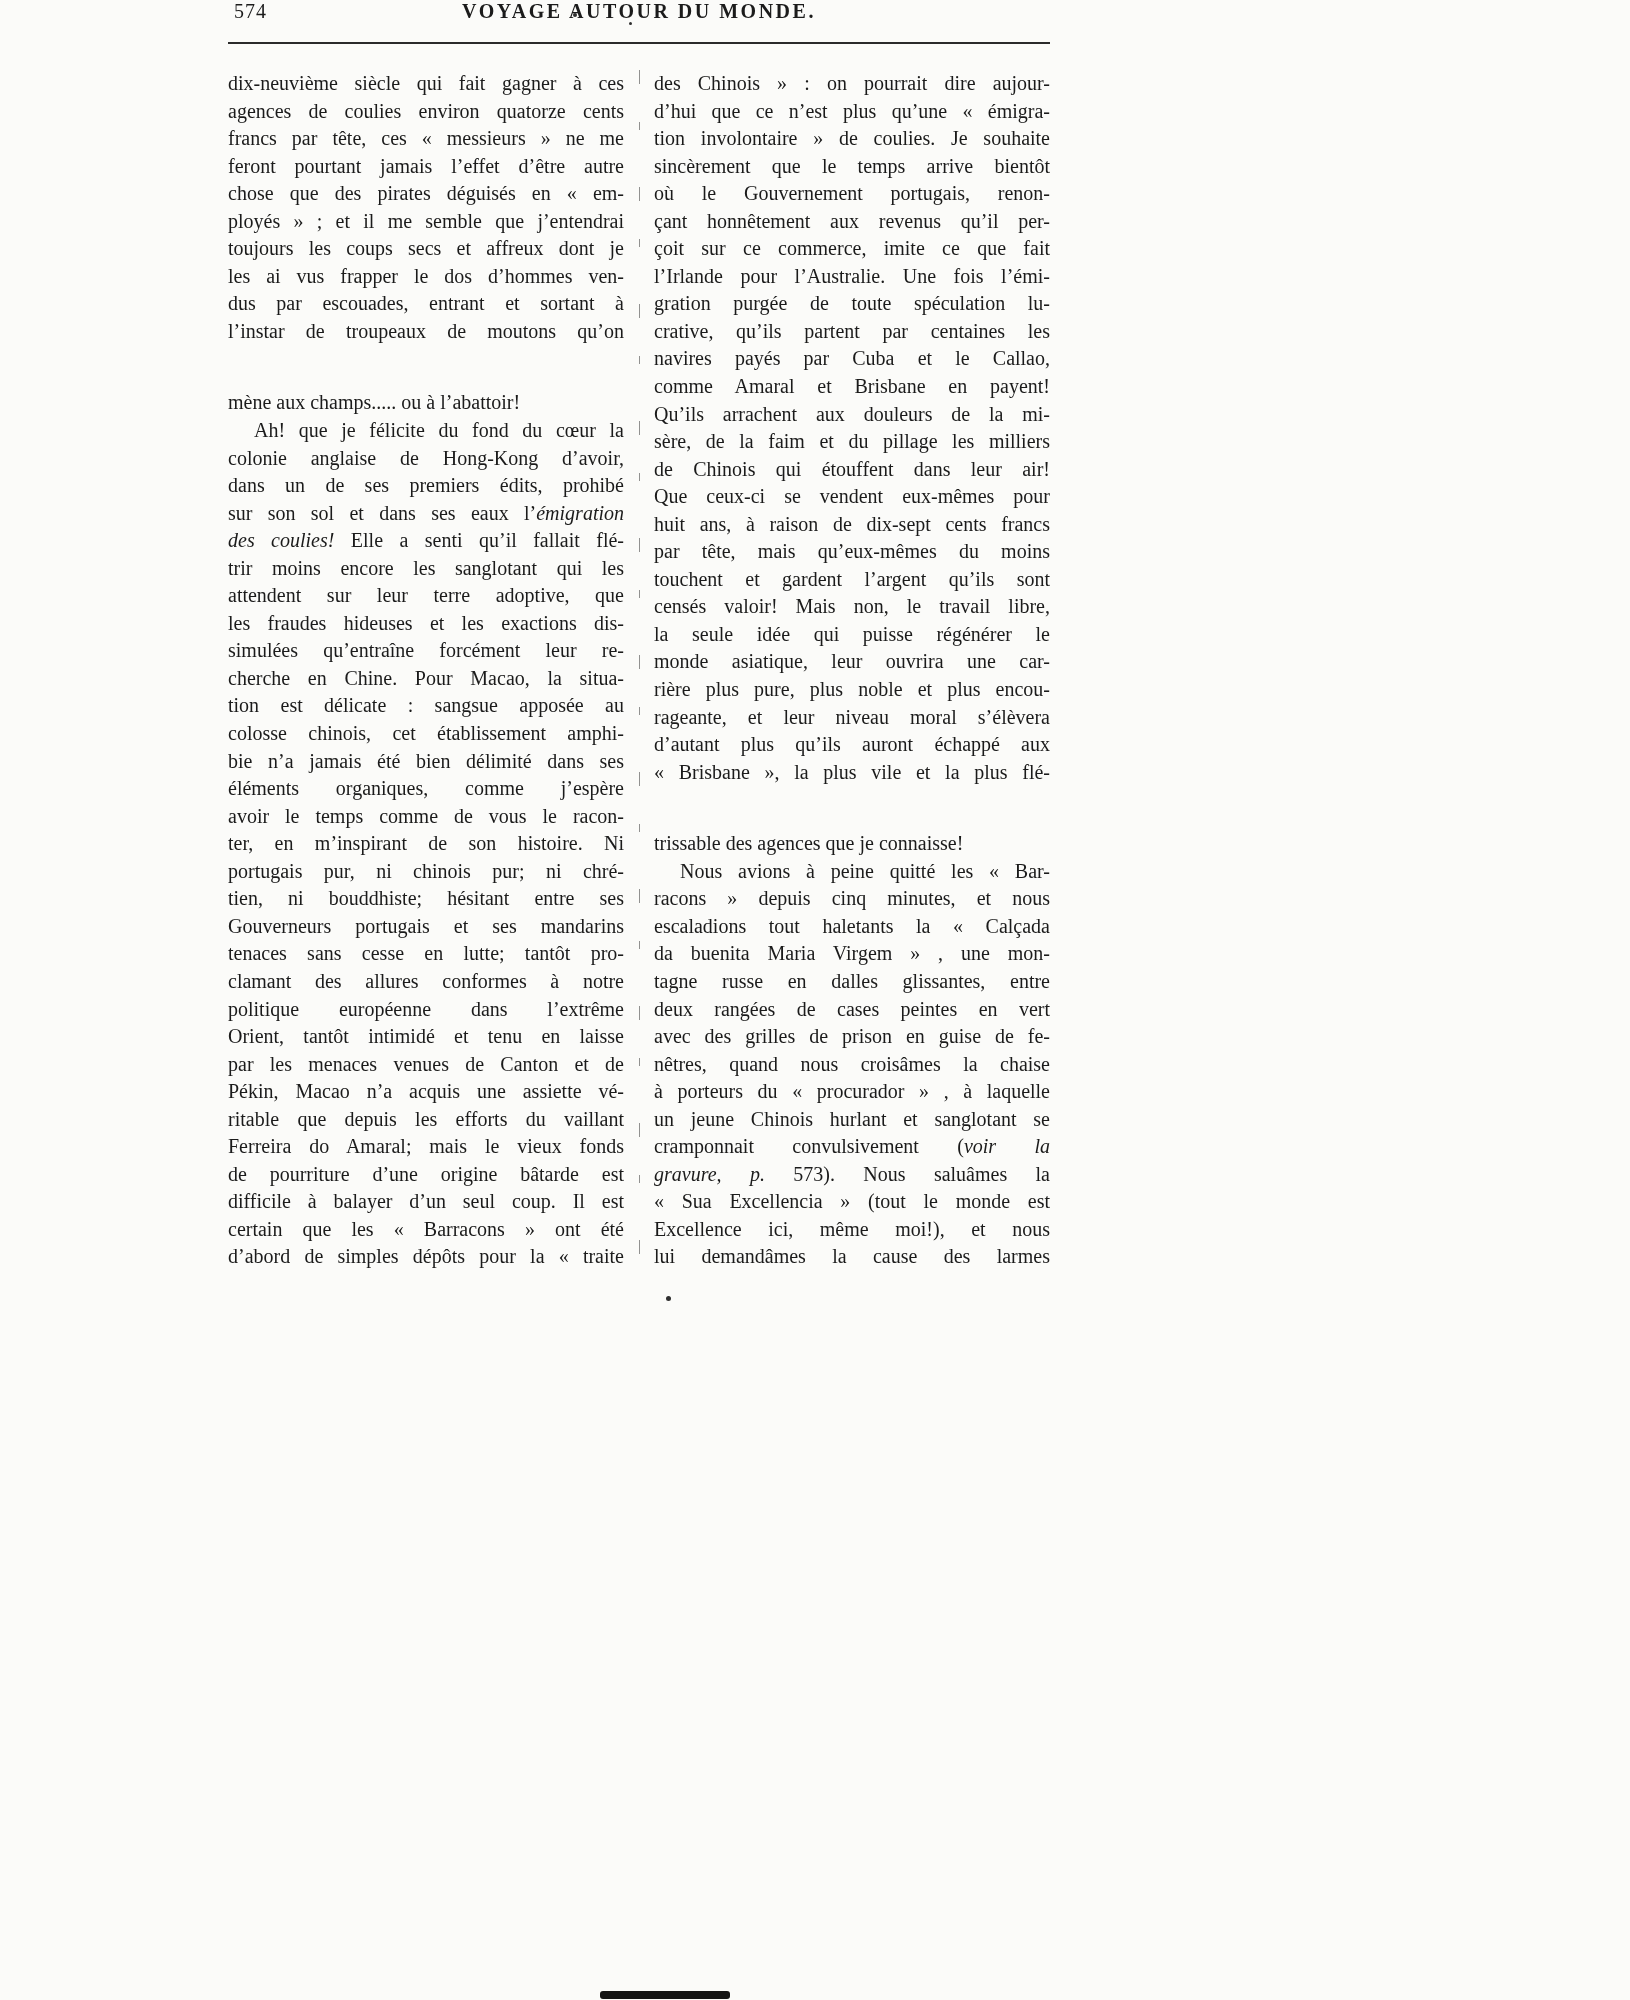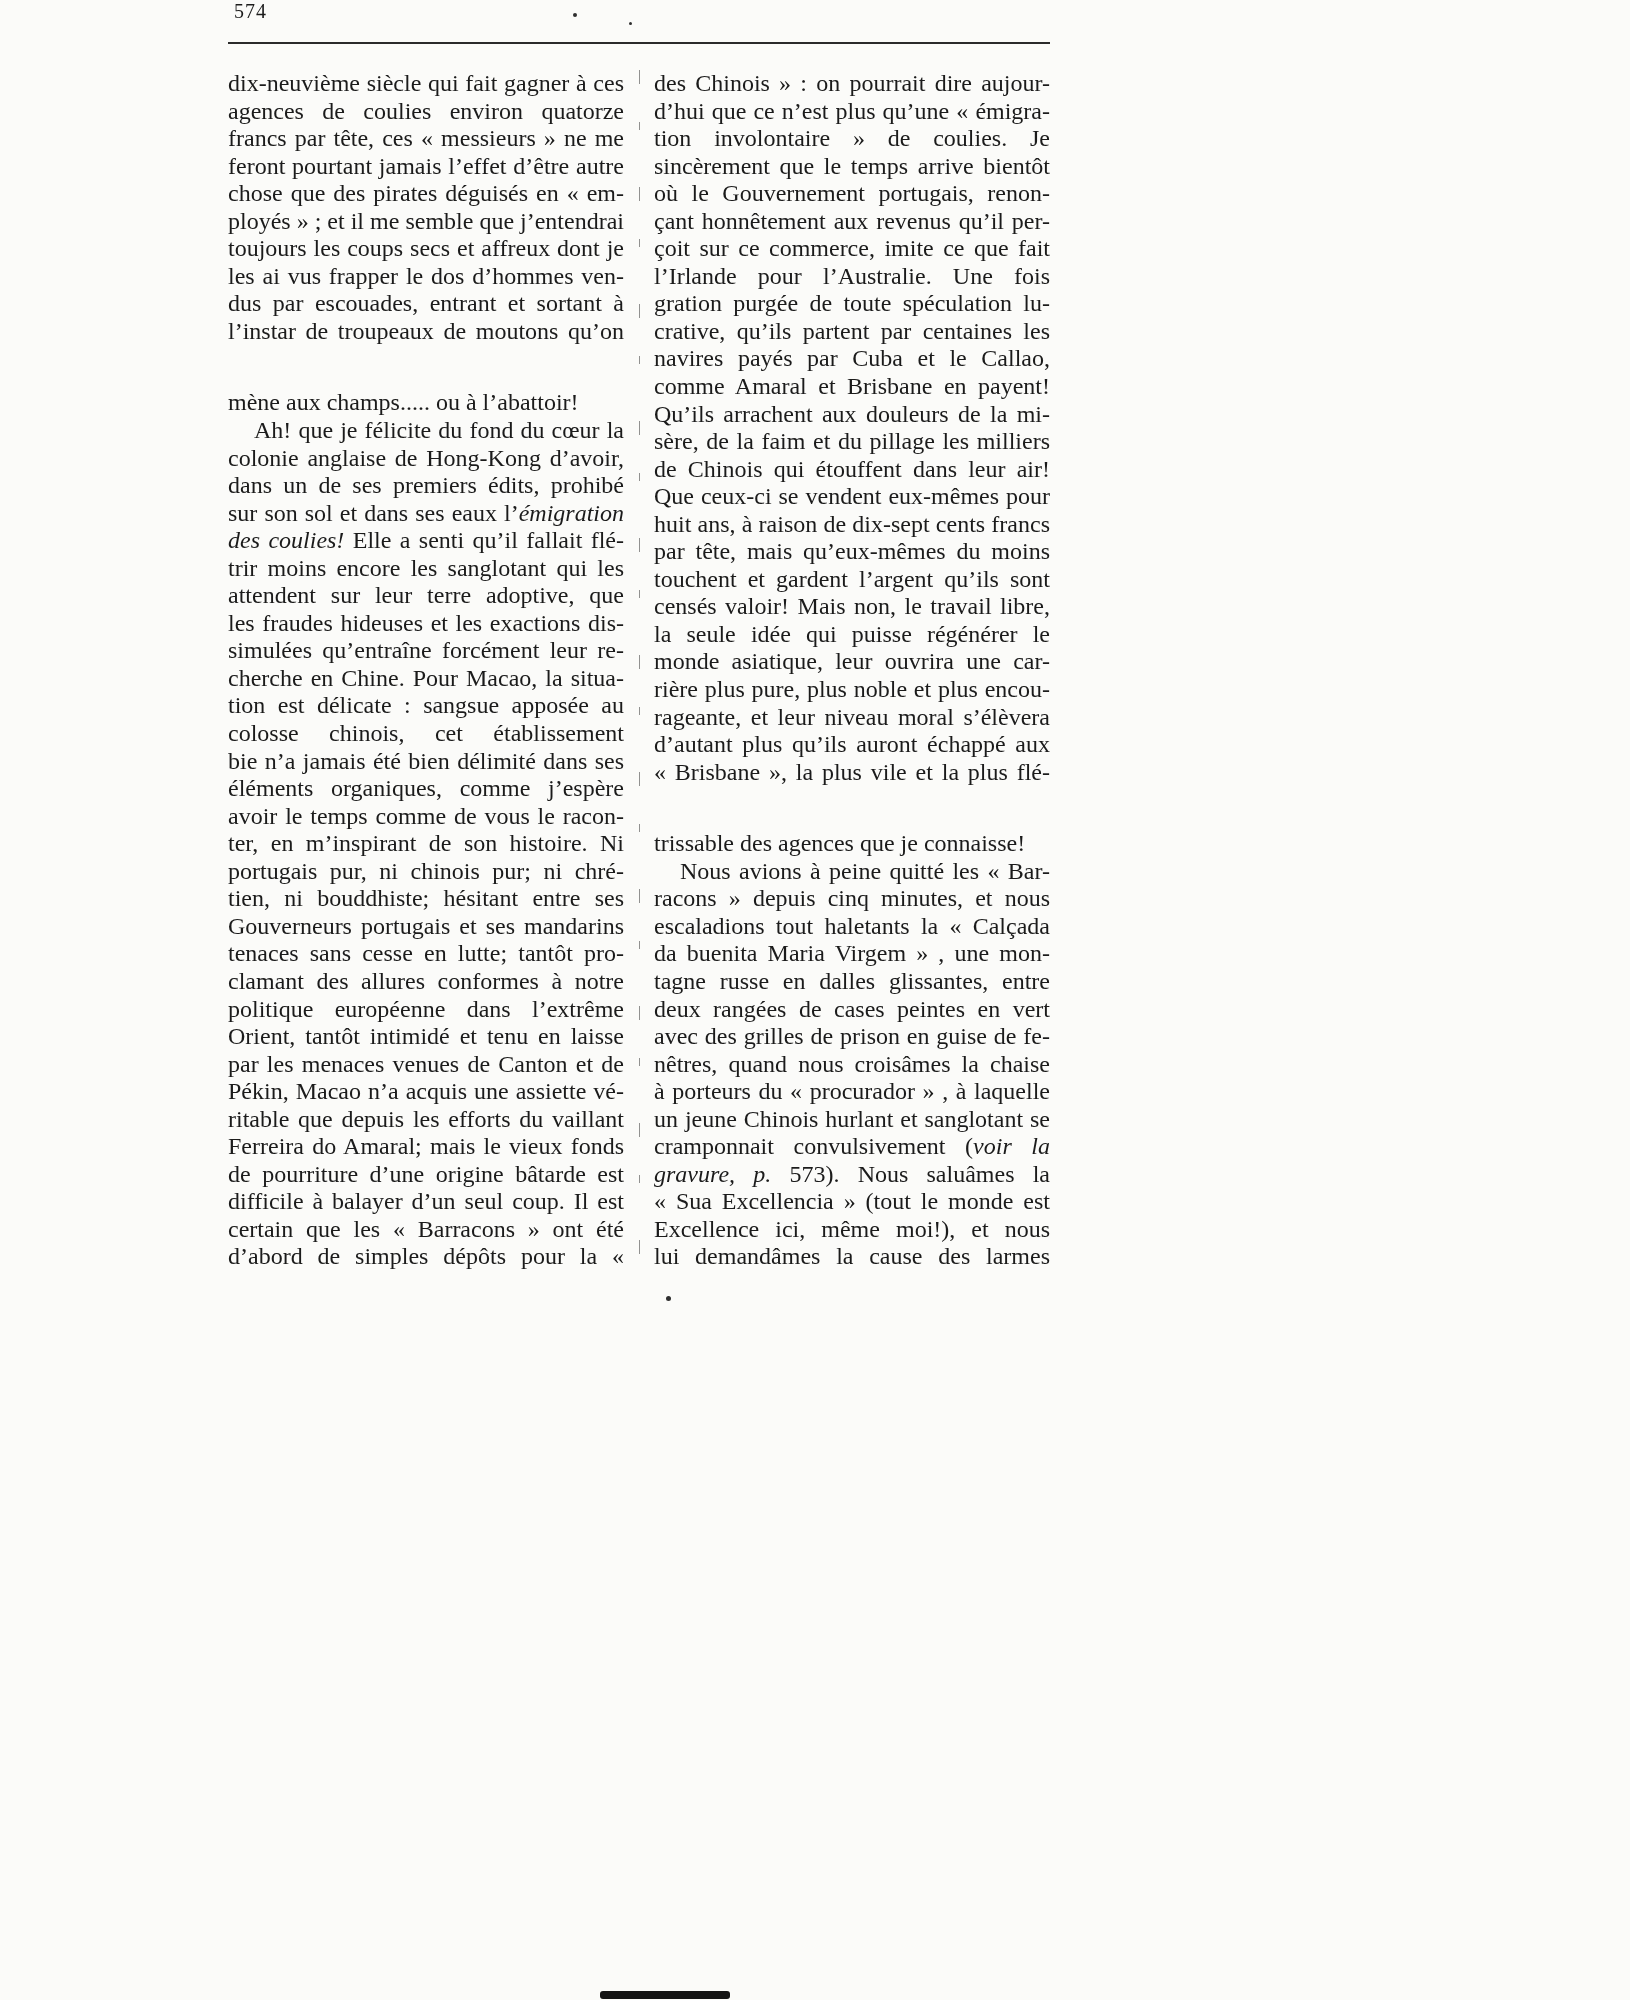--- a/index.html
+++ b/index.html
@@ -20,21 +20,21 @@
   }
   .running-title {
     position:absolute; left:0; right:0; top:0;
     text-align:center; font-weight:bold;
     font-size:20px; letter-spacing:2.5px;
   }
 
   .header-rule { border-top:2px solid #2b2b2b; margin-top:14px; }
 
   .columns { display:flex; margin-top:26px; }
-  .column { width:396px; font-size:24px; line-height:27.55px; }
+  .column { width:396px; font-size:20px; line-height:27.55px; }
   .col-gap { width:30px; display:flex; justify-content:center; }
   .column-rule {
     width:1px; opacity:.55;
     background:repeating-linear-gradient(180deg,
       #3a3a3a 0 14px, transparent 14px 52px,
       #3a3a3a 52px 60px, transparent 60px 117px);
   }
 
   .line {
     text-align:justify;
@@ -51,20 +51,21 @@
     position:absolute; left:600px; top:1991px;
     width:130px; height:8px; background:#141414; border-radius:3px;
   }
 </style>
 </head>
 <body>
 
 <div class="page-inner">
   <div class="header">
     <span class="page-number">574</span>
+    <span class="running-title">VOYAGE AUTOUR DU MONDE.</span>
   </div>
   <div class="header-rule"></div>
   <div class="columns">
     <div class="column" id="col-left">
         <div class="line"><span>dix-neuvième siècle qui fait gagner à ces</span></div>
         <div class="line"><span>agences de coulies environ quatorze cents</span></div>
         <div class="line"><span>francs par tête, ces « messieurs » ne me</span></div>
         <div class="line"><span>feront pourtant jamais l’effet d’être autre</span></div>
         <div class="line"><span>chose que des pirates déguisés en « em-</span></div>
         <div class="line"><span>ployés » ; et il me semble que j’entendrai</span></div>

